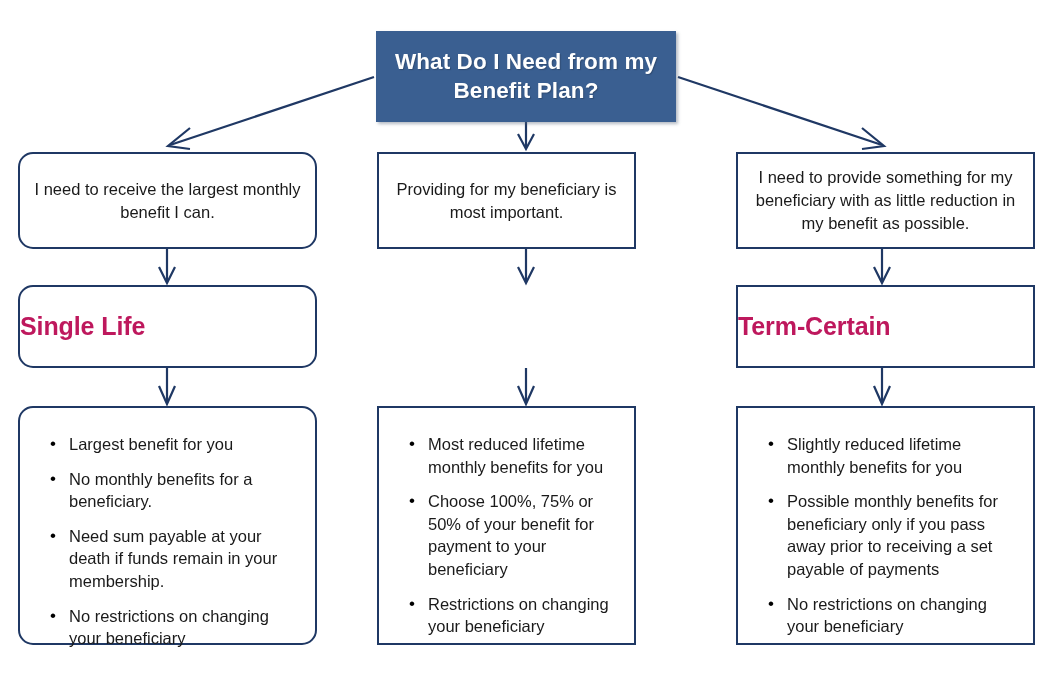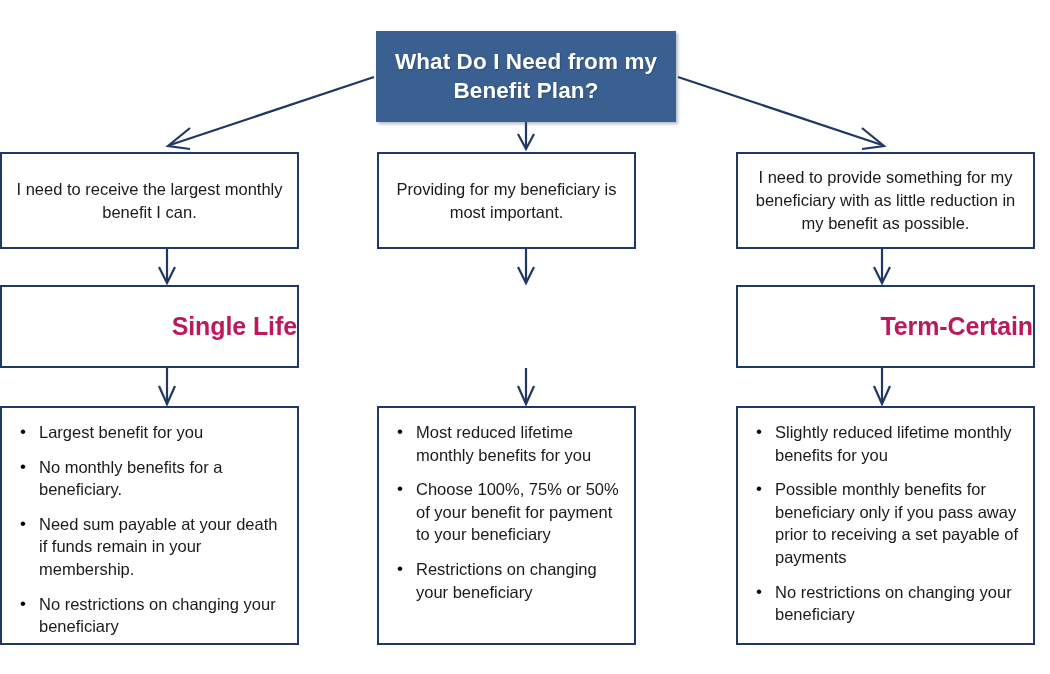--- a/index.html
+++ b/index.html
@@ -27,21 +27,21 @@
     pointer-events: none;
   }
 
   .node {
     position: absolute;
     box-sizing: border-box;
     background: #ffffff;
     border: 2px solid #1F3864;
     display: flex;
     align-items: center;
-    justify-content: flex-end;
+    justify-content: flex-start;
   }
 
   
   .title-node {
     left: 376px;
     top: 31px;
     width: 300px;
     height: 91px;
     background: #3A5F91;
     border: none;
@@ -86,21 +86,21 @@
 
   
   .detail-node {
     top: 406px;
     height: 239px;
     align-items: flex-start;
     justify-content: flex-start;
   }
   .detail-list {
     list-style: none;
-    margin: 0;
+    margin: 12px;
     padding: 13px 12px 0 10px;
     width: 100%;
     box-sizing: border-box;
   }
   .detail-list li {
     position: relative;
     color: #1a1a1a;
     font-size: 16.5px;
     line-height: 1.37;
     padding-left: 27px;
@@ -109,21 +109,21 @@
   .detail-list li::before {
     content: "\2022";
     position: absolute;
     left: 8px;
     top: -1px;
     font-size: 17px;
     color: #000000;
   }
 
   
-  .col-left   { left: 0;  width: 299px; }
+  .col-left   { left: 18px;  width: 299px; border-radius: 15px; }
   .col-mid    { left: 377px; width: 259px; }
   .col-right  { left: 736px; width: 299px; }
 </style>
 </head>
 <body>
 
 <div id="canvas">
 
   <svg id="connectors" viewBox="0 0 1050 674" xmlns="http://www.w3.org/2000/svg">
     <g fill="none" stroke="#1F3864" stroke-width="2.2" stroke-linecap="butt" stroke-linejoin="miter">

